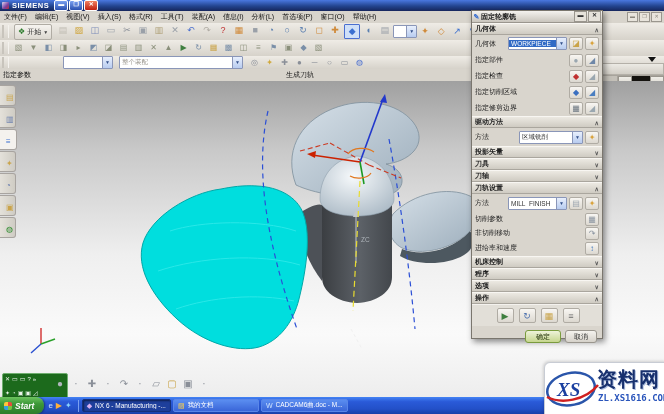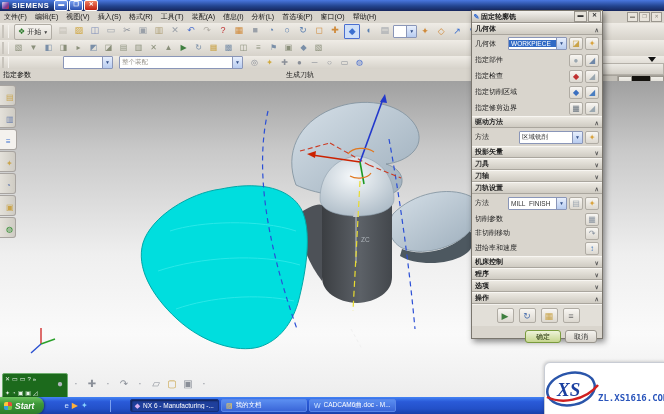--- a/index.html
+++ b/index.html
@@ -110,21 +110,21 @@
     border-top:1px solid #f4f2ee;}
   .dactions .ibtn{width:17px;height:15px;font-size:9px;line-height:14px;}
   .dfoot{margin-top:auto;display:flex;justify-content:flex-end;gap:4px;padding:4px 5px 5px 0;}
   .okbtn{width:36px;height:13px;font-size:7px;border:1px solid #7a9b3e;border-radius:3px;
     background:linear-gradient(180deg,#eef3da,#c6d68e);color:#1a2a00;padding:0;}
   .cancelbtn{width:32px;height:13px;font-size:7px;border:1px solid #9a968e;border-radius:3px;
     background:linear-gradient(180deg,#f4f2ee,#d6d2ca);color:#222;padding:0;}
   
   .taskbar{left:0;top:397px;width:664px;height:17px;
     background:linear-gradient(180deg,#4483f4 0%,#2a5ad8 28%,#2350c8 70%,#1a3fa8 100%);
-    display:flex;align-items:center;gap:16px;}
+    display:flex;align-items:center;}
   .start{height:17px;padding:0 10px 0 4px;border-radius:0 8px 8px 0;display:flex;align-items:center;gap:3px;
     background:linear-gradient(180deg,#6cc45e 0%,#3c9838 40%,#2e7d2b 100%);
     color:#fff;font-size:8.5px;font-weight:bold;font-style:italic;
     box-shadow:1px 0 2px rgba(0,0,0,.4);}
   .flag{width:8px;height:8px;border-radius:2px;
     background:conic-gradient(#e84c3d 0 25%,#7ac143 0 50%,#35a1e0 0 75%,#ffc53a 0);}
   .qlaunch{display:flex;align-items:center;gap:3px;margin:0 4px;}
   .ql{font-size:8px;color:#fff;}
   .tsep{width:1px;height:12px;background:#7aa0f0;margin:0 2px;}
   .task{height:13px;margin:0 1px;padding:0 4px;min-width:86px;max-width:96px;display:flex;align-items:center;gap:3px;
@@ -536,14 +536,15 @@
       </button>
   </span>
 </div>
 
 <div class="abs watermark">
   <svg width="54" height="48" viewBox="0 0 54 48" style="position:absolute;left:0;top:2px;">
     <ellipse cx="26" cy="24" rx="24" ry="16" fill="#fff" stroke="#2a55aa" stroke-width="2.5" transform="rotate(-12 26 24)"></ellipse>
     <text x="12" y="31" font-size="19" font-weight="bold" font-style="italic" fill="#1a3fa0" font-family="Liberation Serif, serif">XS</text>
     <path d="M2,32 C16,39 40,36 53,20" stroke="#d02020" stroke-width="2.5" fill="none"></path>
   </svg>
+  <span class="wm-name">资料网</span>
   <span class="wm-url">ZL.XS1616.COM</span>
 </div>
 
 </body></html>

